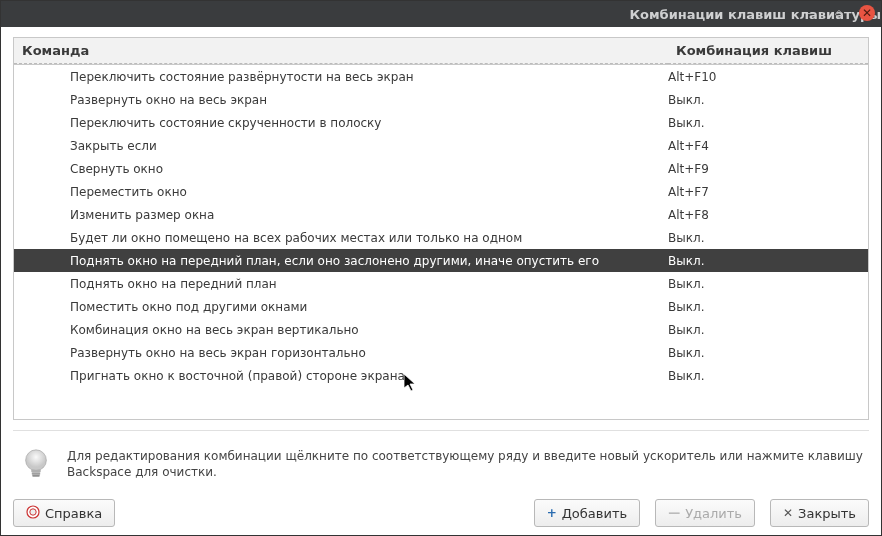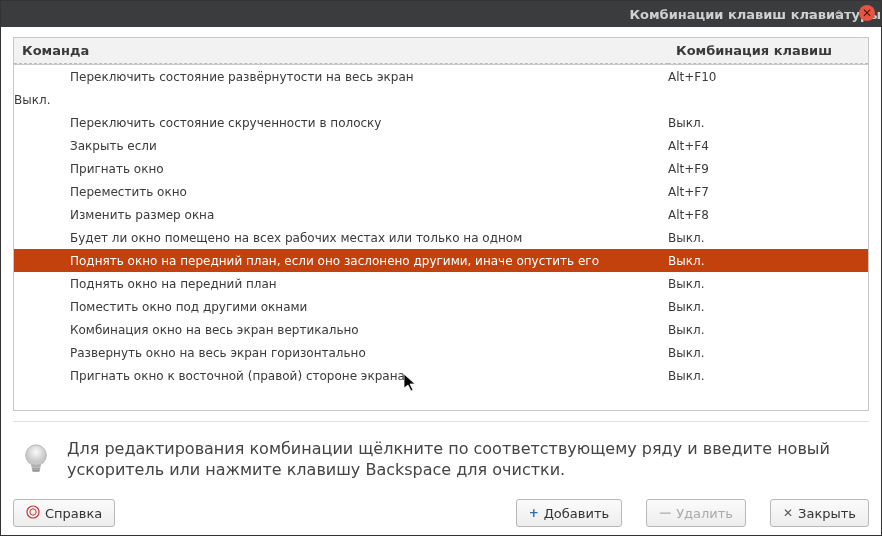--- a/index.html
+++ b/index.html
@@ -125,48 +125,48 @@
   white-space: nowrap;
   overflow: hidden;
 }
 
 .row .shortcut {
   width: 200px;
   white-space: nowrap;
 }
 
 .row.selected {
-  background: #c2410c;
+  background: #404040;
   color: #fff;
 }
 
 .hint-area {
   display: flex;
   align-items: center;
   gap: 14px;
   padding: 16px 6px 14px 6px;
   border-top: 1px solid #e0e0e0;
   margin-top: 10px;
 }
 
 .hint-icon {
   width: 34px;
   height: 34px;
   flex-shrink: 0;
 }
 
 .hint-text {
-  font-size: 16px;
+  font-size: 12px;
   color: #444;
   line-height: 1.35;
 }
 
 .button-bar {
   display: flex;
-  gap: 24px;
+  gap: 15px;
   padding-top: 4px;
 }
 
 .button-bar .spacer {
   flex: 1;
 }
 
 .btn {
   background: linear-gradient(#fbfbfb, #ededed);
   border: 1px solid #b8b8b8;
@@ -217,32 +217,33 @@
         <div class="th-command">Команда</div>
         <div class="th-shortcut">Комбинация клавиш</div>
       </div>
       <div class="table-body" id="table-body">
 
       <div class="row">
             <div class="cmd">Переключить состояние развёрнутости на весь экран</div>
             <div class="shortcut">Alt+F10</div>
           </div>
           <div class="row">
+            <div class="cmd">Развернуть окно на весь экран</div>
             <div class="shortcut">Выкл.</div>
           </div>
           <div class="row">
             <div class="cmd">Переключить состояние скрученности в полоску</div>
             <div class="shortcut">Выкл.</div>
           </div>
           <div class="row">
             <div class="cmd">Закрыть если</div>
             <div class="shortcut">Alt+F4</div>
           </div>
           <div class="row">
-            <div class="cmd">Пригнать окно</div>
+            <div class="cmd">Свернуть окно</div>
             <div class="shortcut">Alt+F9</div>
           </div>
           <div class="row">
             <div class="cmd">Переместить окно</div>
             <div class="shortcut">Alt+F7</div>
           </div>
           <div class="row">
             <div class="cmd">Изменить размер окна</div>
             <div class="shortcut">Alt+F8</div>
           </div>

